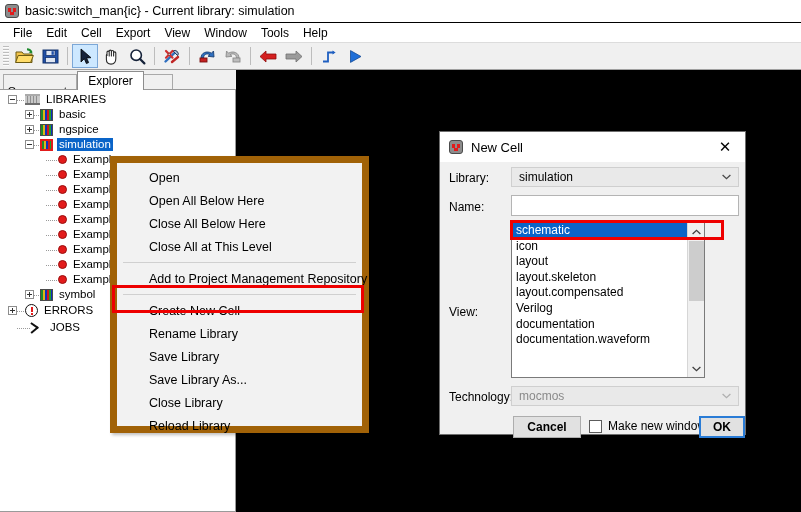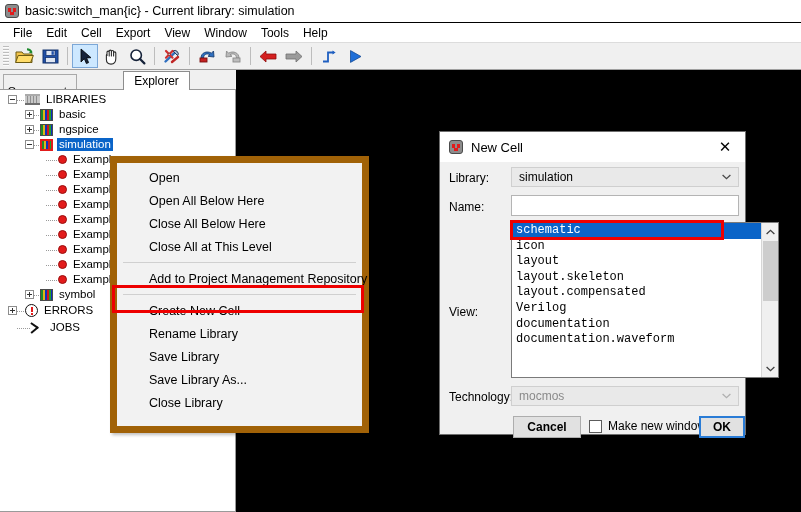--- a/index.html
+++ b/index.html
@@ -385,21 +385,21 @@
         <path d="M2.5 1.6 L13 7.5 L2.5 13.4 Z" fill="#1f6fd8" stroke="#144b97" stroke-width=".8" stroke-linejoin="round"></path>
       </svg>
         </span>
     </div>
   </div>
 
   <div class="canvas"></div>
 
   <div class="tabrow">
     <div class="tab" style="left:3px;width:74px;">Components</div>
-    <div class="tab active" style="left:77px;width:67px;margin-left:46px;">Explorer</div>
+    <div class="tab active" style="left:77px;width:67px;">Explorer</div>
     <div class="tab" style="left:129px;width:44px;">Layers</div>
   </div>
 
   <div class="treepanel">
     <div class="treeinner">
 
       <div class="trow" style="padding-left:8px;">
         <div class="expander"></div>
         <div class="dotline" style="width:8px;"></div>
         <div class="ico-lib"></div>
@@ -502,20 +502,21 @@
     <div class="ctxitem">Close All Below Here</div>
     <div class="ctxitem">Close All at This Level</div>
     <div class="ctxsep"></div>
     <div class="ctxitem">Add to Project Management Repository</div>
     <div class="ctxsep"></div>
     <div class="ctxitem">Create New Cell</div>
     <div class="ctxitem">Rename Library</div>
     <div class="ctxitem">Save Library</div>
     <div class="ctxitem">Save Library As...</div>
     <div class="ctxitem">Close Library</div>
+    <div class="ctxitem">Reload Library</div>
   </div>
 
   <div class="hl-box" style="left:112px;top:285px;width:252px;height:28px;"></div>
 
   <div class="dialog">
 
     <div class="dlg-title">
       <div class="dicon">
           <i></i>
         </div>
@@ -535,21 +536,21 @@
               <path d="M0.6 1 L4.5 4.7 L8.4 1" fill="none" stroke="#4a4a4a" stroke-width="1.3"></path>
             </svg>
         </span>
       </div>
 
       <div class="fld-label" style="left:9px;top:38px;">Name:</div>
       <div class="textfield" style="left:71px;top:33px;width:228px;height:21px;"></div>
 
       <div class="fld-label" style="left:9px;top:143px;">View:</div>
 
-      <div class="listbox" style="left:71px;top:60px;width:268px;height:156px;font-family:Liberation Mono, monospace;">
+      <div class="listbox" style="left:71px;top:60px;width:194px;height:156px;">
         <div class="lbitem sel">schematic</div>
         <div class="lbitem">icon</div>
         <div class="lbitem">layout</div>
         <div class="lbitem">layout.skeleton</div>
         <div class="lbitem">layout.compensated</div>
         <div class="lbitem">Verilog</div>
         <div class="lbitem">documentation</div>
         <div class="lbitem">documentation.waveform</div>
 
         <div class="lbscroll">

